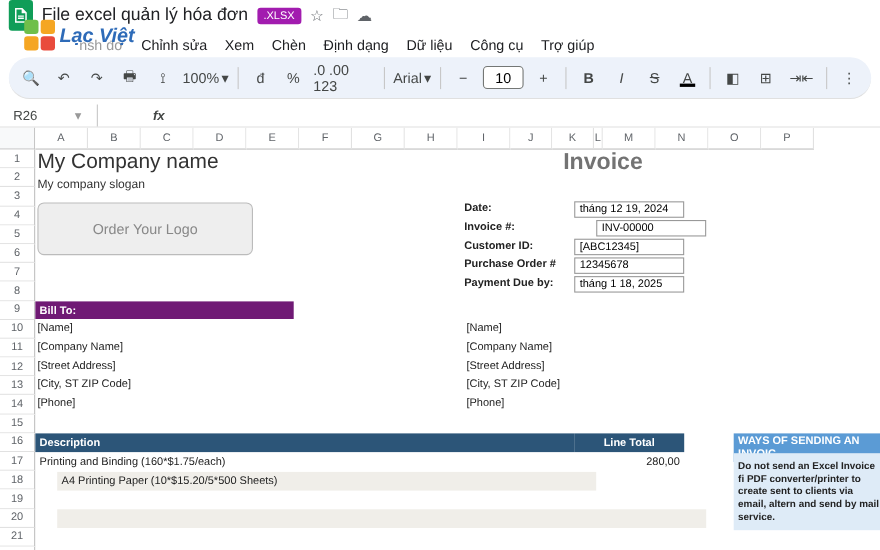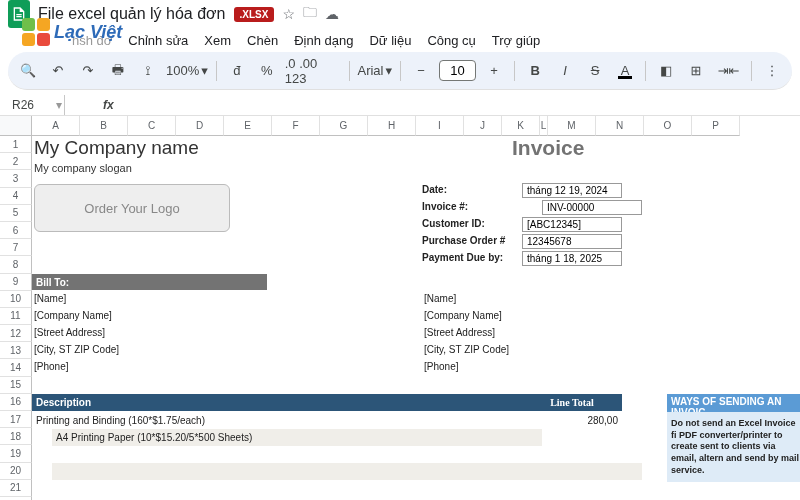--- a/index.html
+++ b/index.html
@@ -2,41 +2,41 @@
 <html><head>
   <meta charset="utf-8">
   <style>
     * { margin: 0; padding: 0; box-sizing: border-box; }
     body { font-family: Arial, sans-serif; font-size: 12px; background: #fff; overflow: hidden; width: 800px; height: 500px; }
     
     .titlebar { display: flex; align-items: center; padding: 4px 8px; gap: 8px; height: 28px; }
     .sheets-logo { width: 22px; height: 28px; background: #0f9d58; border-radius: 3px; display: flex; align-items: center; justify-content: center; }
     .sheets-logo svg { width: 16px; height: 20px; }
     .file-title { font-size: 16px; color: #202124; }
-    .xlsx-badge { background: #b91c1c; color: #fff; font-size: 10px; font-weight: 700; padding: 2px 6px; border-radius: 3px; }
+    .xlsx-badge { background: #a21caf; color: #fff; font-size: 10px; font-weight: 400; padding: 2px 6px; border-radius: 3px; }
     .title-icon { color: #5f6368; font-size: 14px; }
     
     .lacviet-logo { position: absolute; left: 22px; top: 18px; z-index: 100; display: flex; align-items: center; gap: 4px; }
     .lacviet-squares { display: grid; grid-template-columns: 1fr 1fr; gap: 2px; width: 28px; height: 28px; }
     .lv-sq { border-radius: 3px; }
     .lv-green { background: #6fbf4a; }
     .lv-orange { background: #f5a623; }
     .lv-red { background: #e94b3c; }
     .lacviet-text { color: #2e6bb8; font-weight: 700; font-style: italic; font-size: 18px; display: flex; flex-direction: column; line-height: 0.8; }
     
     .menubar { display: flex; gap: 16px; padding: 4px 8px 4px 72px; font-size: 13px; color: #202124; height: 24px; align-items: center; }
     .menubar span { cursor: pointer; }
     
     .toolbar { display: flex; align-items: center; gap: 6px; padding: 4px 8px; height: 38px; border-bottom: 1px solid #e0e0e0; background: #edf2fa; border-radius: 24px; margin: 0 8px 4px 8px; }
     .tb-sep { width: 1px; height: 20px; background: #c7c7c7; margin: 0 2px; }
     .tb-btn { padding: 4px; color: #444746; display: flex; align-items: center; justify-content: center; min-width: 24px; height: 24px; font-size: 13px; cursor: pointer; }
     .tb-txt { font-size: 13px; color: #444746; display: flex; align-items: center; gap: 2px; }
     .font-box { border: 1px solid #747775; background: #fff; padding: 2px 6px; width: 38px; text-align: center; font-size: 13px; border-radius: 4px; }
     
-    .formula-bar { display: flex; align-items: center; padding: 2px 8px; height: 22px; border-bottom: 1px solid #e0e0e0; gap: 0; }
+    .formula-bar { display: flex; align-items: center; padding: 2px 8px; height: 22px; border-bottom: 1px solid #e0e0e0; gap: 12px; }
     .name-box { width: 48px; font-size: 12px; color: #444746; padding: 2px 4px; }
     .fx { color: #444746; font-style: italic; font-weight: 600; margin-left: 36px; }
     
     .sheet-area { display: flex; height: calc(500px - 116px); overflow: hidden; }
     .row-headers { width: 32px; flex-shrink: 0; }
     .corner { height: 20px; background: #f8f9fa; border-right: 1px solid #c0c0c0; border-bottom: 1px solid #c0c0c0; }
     .row-h { height: 17.2px; background: #fff; border-right: 1px solid #c0c0c0; border-bottom: 1px solid #e1e1e1; display: flex; align-items: center; justify-content: center; font-size: 10px; color: #5f6368; }
     
     .grid { flex: 1; position: relative; overflow: hidden; }
     .col-headers { display: flex; height: 20px; background: #fff; }
@@ -46,21 +46,21 @@
     
     .company-name { font-size: 19px; color: #333; font-weight: 400; position: absolute; left: 0; top: 0; }
     .company-slogan { font-size: 11px; color: #333; position: absolute; left: 0; top: 24px; }
     .invoice-title { font-size: 21px; font-weight: 700; color: #737373; position: absolute; right: 150px; top: 0; }
     
     .logo-box { position: absolute; left: 2px; top: 48px; width: 196px; height: 48px; background: #eeeeee; border: 1px solid #bbb; border-radius: 6px; display: flex; align-items: center; justify-content: center; color: #888; font-size: 13px; }
     
     .meta-label { position: absolute; font-size: 10px; color: #222; font-weight: 600; }
     .meta-input { position: absolute; border: 1px solid #999; font-size: 10px; padding: 1px 4px; width: 100px; height: 15px; background: #fff; }
     
-    .section-hdr { position: absolute; background: #737373; color: #fff; font-weight: 700; font-size: 10px; padding: 2px 4px; height: 16px; display: flex; align-items: center; }
+    .section-hdr { position: absolute; background: #701a75; color: #fff; font-weight: 700; font-size: 10px; padding: 2px 4px; height: 16px; display: flex; align-items: center; }
     .section-row { position: absolute; font-size: 10px; color: #222; }
     
     .table-hdr { position: absolute; background: #2c5578; color: #fff; font-weight: 700; font-size: 10px; height: 17px; display: flex; align-items: center; }
     .table-cell { position: absolute; font-size: 10px; color: #222; height: 17px; display: flex; align-items: center; }
     .alt-row { background: #f0eee9; margin-left: 20px; }
     
     .info-hdr { position: absolute; background: #5b9bd5; color: #fff; font-weight: 700; font-size: 10px; padding: 2px 4px; }
     .info-body { position: absolute; background: #deebf7; font-size: 9px; color: #222; padding: 6px 4px; font-weight: 600; line-height: 1.3; }
     .color-a { display: flex; flex-direction: column; align-items: center; }
     .color-a .bar { width: 14px; height: 3px; background: #000; margin-top: -2px; }
@@ -213,21 +213,21 @@
       <div class="section-row" style="left:2px; top:174px;">[Company Name]</div>
       <div class="section-row" style="left:392px; top:174px;">[Company Name]</div>
       <div class="section-row" style="left:2px; top:191px;">[Street Address]</div>
       <div class="section-row" style="left:392px; top:191px;">[Street Address]</div>
       <div class="section-row" style="left:2px; top:208px;">[City, ST  ZIP Code]</div>
       <div class="section-row" style="left:392px; top:208px;">[City, ST  ZIP Code]</div>
       <div class="section-row" style="left:2px; top:225px;">[Phone]</div>
       <div class="section-row" style="left:392px; top:225px;">[Phone]</div>
 
       <div class="table-hdr" style="left:0; top:258px; width:490px; padding-left:4px;">Description</div>
-      <div class="table-hdr" style="left:490px; top:258px; width:100px; justify-content:center;font-family:Liberation Serif, serif;">Line Total</div>
+      <div class="table-hdr" style="left:490px; top:258px; width:100px; justify-content:center;">Line Total</div>
 
       <div class="table-cell" style="left:0; top:276px; width:490px; padding-left:4px;">Printing and Binding (160*$1.75/each)</div>
       <div class="table-cell" style="left:490px; top:276px; width:100px; justify-content:flex-end; padding-right:4px;">280,00</div>
 
       <div class="table-cell alt-row" style="left:0; top:293px; width:490px; padding-left:4px;">A4 Printing Paper (10*$15.20/5*500 Sheets)</div>
 
       <div class="table-cell" style="left:0; top:310px; width:590px;"></div>
       <div class="table-cell alt-row" style="left:0; top:327px; width:590px;"></div>
       <div class="table-cell" style="left:0; top:344px; width:590px;"></div>
 

